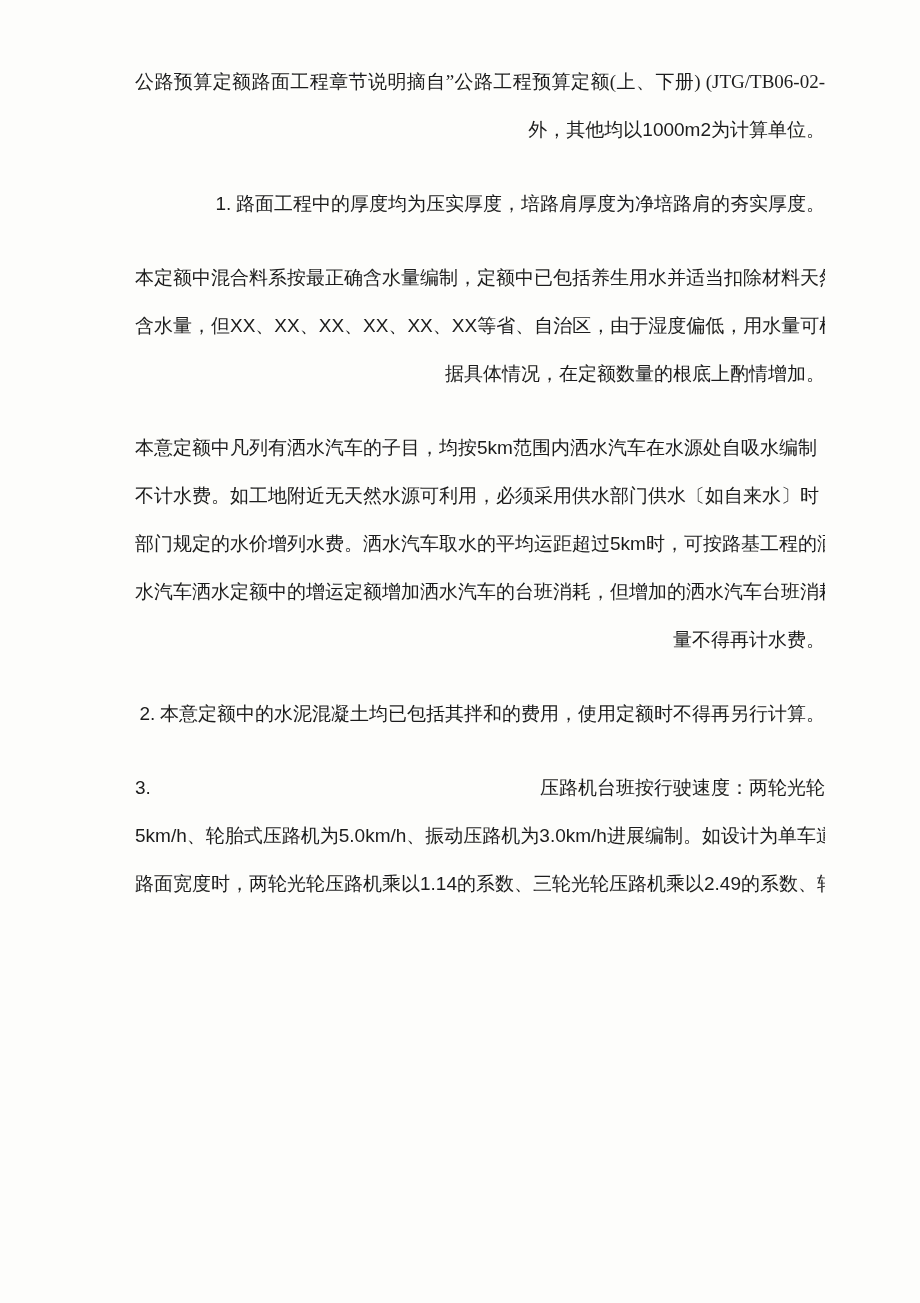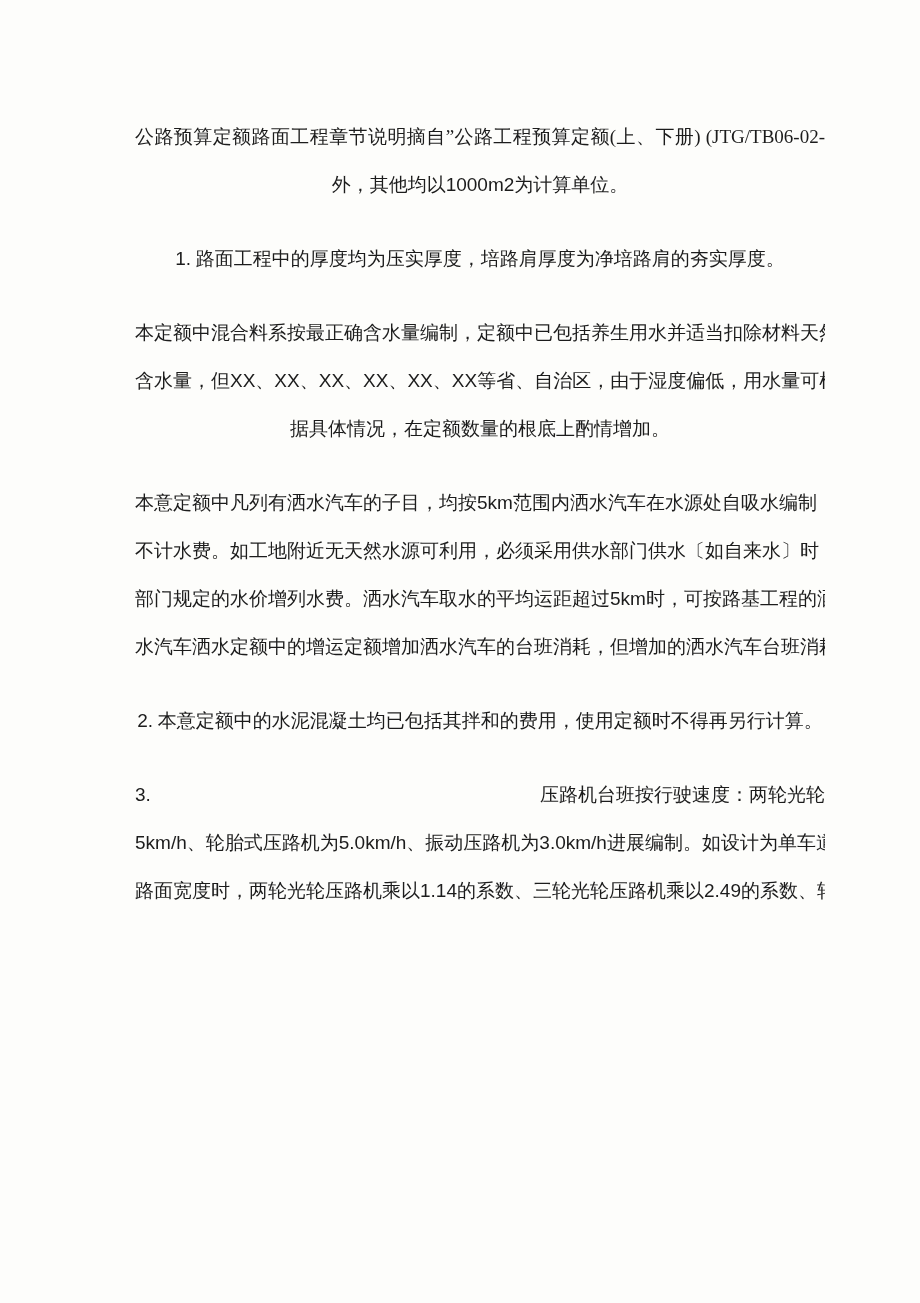--- a/index.html
+++ b/index.html
@@ -10,38 +10,38 @@
   #page {
     position: relative;
     width: 920px;
     height: 1303px;
     background: #fdfdfb;
     overflow: hidden;
     color: #1c1c1c;
     font-family: "Liberation Serif", "DejaVu Serif", serif;
   }
   .doc {
-    padding: 113px 95px 0 135px; 
+    padding: 58px 95px 0 135px; 
   }
   .paragraph {
     margin: 0 0 26px 0;
   }
   .line {
     font-size: 19px;
     line-height: 48px;
     height: 48px;
     white-space: nowrap;
     overflow: hidden;
   }
   .line.full {
     text-align: justify;
     text-align-last: justify;
   }
   .line.end {
-    text-align: center;
+    text-align: right;
   }
   .line.split {
     display: flex;
     justify-content: space-between;
     align-items: baseline;
   }
   .latin {
     font-family: "Liberation Sans", "DejaVu Sans", sans-serif;
   }
   .latin.serif {
@@ -63,20 +63,21 @@
       <div class="paragraph">
         <div class="line full">本定额中混合料系按最正确含水量编制，定额中已包括养生用水并适当扣除材料天然</div>
         <div class="line full">含水量，但<span class="latin">XX</span>、<span class="latin">XX</span>、<span class="latin">XX</span>、<span class="latin">XX</span>、<span class="latin">XX</span>、<span class="latin">XX</span>等省、自治区，由于湿度偏低，用水量可根</div>
         <div class="line end">据具体情况，在定额数量的根底上酌情增加。</div>
       </div>
       <div class="paragraph">
         <div class="line full">本意定额中凡列有洒水汽车的子目，均按<span class="latin">5km</span>范围内洒水汽车在水源处自吸水编制，</div>
         <div class="line full">不计水费。如工地附近无天然水源可利用，必须采用供水部门供水〔如自来水〕时，</div>
         <div class="line full">部门规定的水价增列水费。洒水汽车取水的平均运距超过<span class="latin">5km</span>时，可按路基工程的洒</div>
         <div class="line full">水汽车洒水定额中的增运定额增加洒水汽车的台班消耗，但增加的洒水汽车台班消耗</div>
+        <div class="line end">量不得再计水费。</div>
       </div>
       <div class="paragraph">
         <div class="line end"><span class="latin">2.</span> 本意定额中的水泥混凝土均已包括其拌和的费用，使用定额时不得再另行计算。</div>
       </div>
       <div class="paragraph">
         <div class="line split">
           <span><span class="latin">3.</span></span>
           <span>压路机台班按行驶速度：两轮光轮</span>
         </div>
         <div class="line full"><span class="latin">5km/h</span>、轮胎式压路机为<span class="latin">5.0km/h</span>、振动压路机为<span class="latin">3.0km/h</span>进展编制。如设计为单车道</div>

